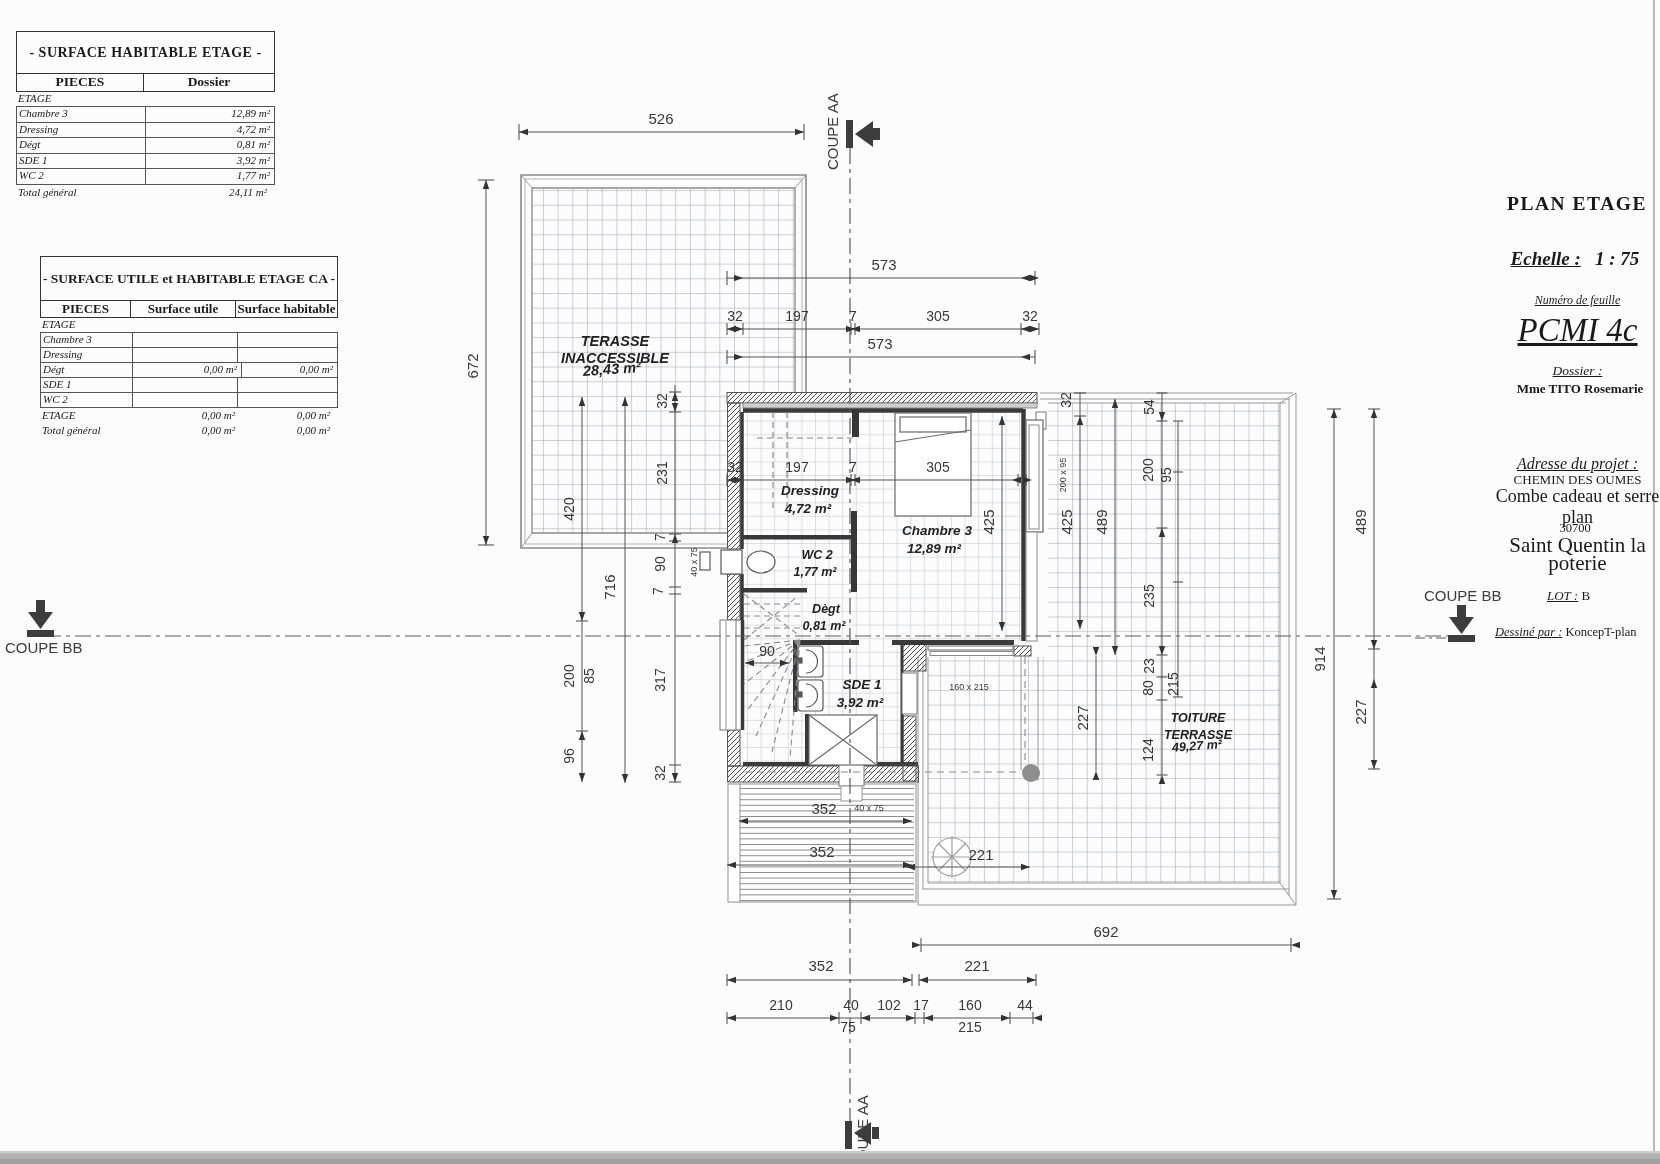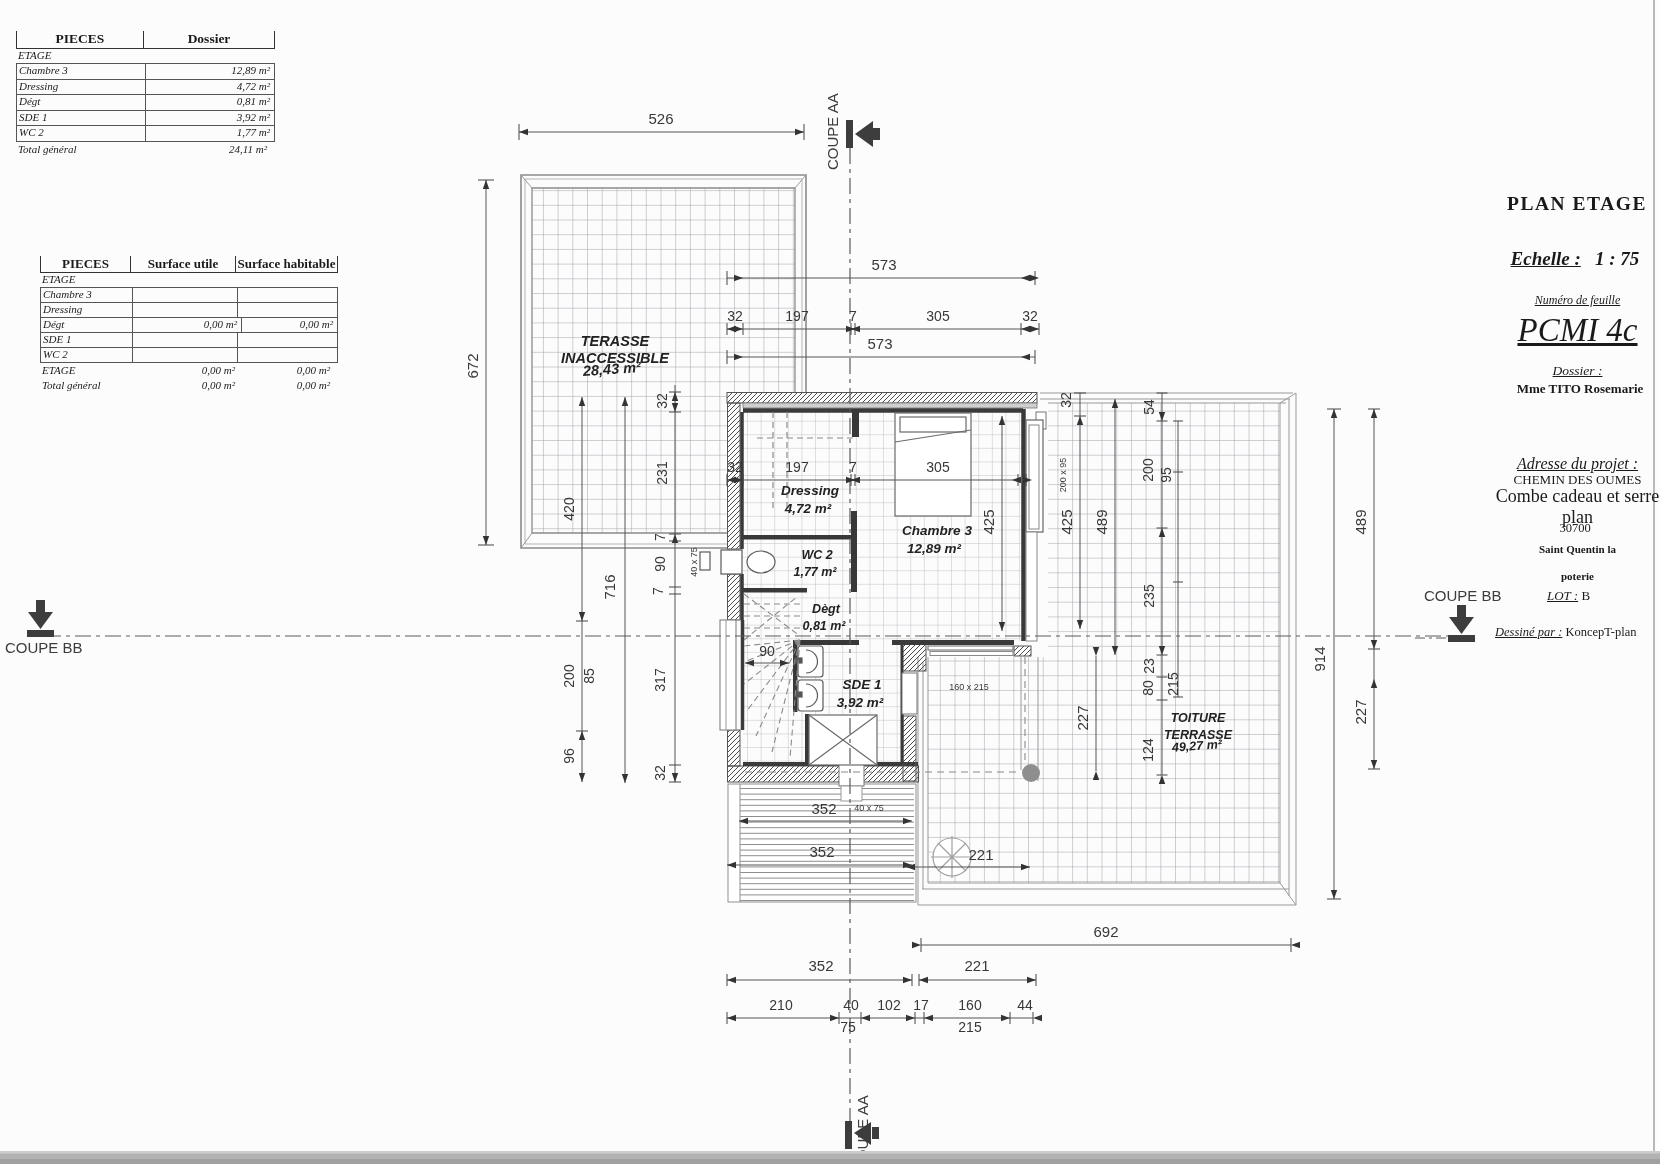--- a/index.html
+++ b/index.html
@@ -537,20 +537,21 @@
 <path d="M1415,638H1446" stroke="#5a5a5a" stroke-width="1.2" stroke-dasharray="10,4,3,4"></path>
 </g>
 
 <path d="M1654,0V1164" stroke="#b9b9b9" stroke-width="2"></path>
 
 <rect x="0" y="1152" width="1660" height="12" fill="#b2b2b2"></rect>
       <rect x="0" y="1159" width="1660" height="5" fill="#a0a0a0"></rect>
 <rect x="0" y="1151" width="1660" height="2.5" fill="#cccccc"></rect>
 </svg>
 <div class="tbl" style="left:16px;top:31px;width:259px;">
+ <div style="border:1.4px solid #333;height:41px;display:flex;align-items:center;justify-content:center;font-weight:bold;font-size:14px;letter-spacing:0.5px;">- SURFACE HABITABLE ETAGE -</div>
  <div style="border:1.4px solid #333;border-top:none;height:17px;display:flex;font-weight:bold;font-size:13.5px;">
   <div style="width:126px;border-right:1px solid #333;text-align:center;">PIECES</div>
   <div style="flex:1;text-align:center;">Dossier</div>
  </div>
  <div style="font-style:italic;font-size:11px;height:14px;padding-left:2px;">ETAGE</div>
  <div style="border:1px solid #555;font-style:italic;font-size:11px;">
   <div style="display:flex;height:14.5px;border-bottom:1px solid #555;">
           <div style="width:126px;border-right:1px solid #555;padding-left:2px;">Chambre 3</div>
           <div style="flex:1;text-align:right;padding-right:4px;">12,89 m²</div>
         </div>
@@ -571,20 +572,21 @@
           <div style="flex:1;text-align:right;padding-right:4px;">1,77 m²</div>
         </div>
  </div>
  <div style="display:flex;font-style:italic;font-size:11px;height:15px;margin-top:1px;">
         <div style="width:126px;padding-left:2px;">Total général</div>
         <div style="flex:1;text-align:right;padding-right:8px;">24,11 m²</div>
       </div>
 </div>
 
 <div class="tbl" style="left:40px;top:256px;width:298px;">
+ <div style="border:1.4px solid #333;height:43px;display:flex;align-items:center;justify-content:center;font-weight:bold;font-size:13.5px;">- SURFACE UTILE et HABITABLE ETAGE CA -</div>
  <div style="border:1.4px solid #333;border-top:none;height:16px;display:flex;font-weight:bold;font-size:13px;">
   <div style="width:89px;border-right:1px solid #333;text-align:center;">PIECES</div>
   <div style="width:104px;border-right:1px solid #333;text-align:center;">Surface utile</div>
   <div style="flex:1;text-align:center;">Surface habitable</div>
  </div>
  <div style="font-style:italic;font-size:11px;height:14px;padding-left:2px;">ETAGE</div>
  <div style="border:1px solid #555;font-style:italic;font-size:11px;">
   <div style="display:flex;height:14px;border-bottom:1px solid #555;">
           <div style="width:89px;border-right:1px solid #555;padding-left:2px;">Chambre 3</div>
           <div style="width:104px;border-right:1px solid #555;"></div>
@@ -636,19 +638,19 @@
 <div class="rp" style="left:1500px;top:381px;width:160px;font-size:13px;font-weight:bold;">Mme TITO Rosemarie</div>
 
 <div class="rp" style="left:1500px;top:455px;width:155px;font-size:16px;font-style:italic;text-decoration:underline;">Adresse du projet :</div>
 
 <div class="rp" style="left:1500px;top:472px;width:155px;font-size:13px;">CHEMIN DES OUMES</div>
 
 <div class="rp" style="left:1495px;top:486px;width:165px;font-size:18px;">Combe cadeau et serre plan</div>
 
 <div class="rp" style="left:1500px;top:521px;width:150px;font-size:12.5px;">30700</div>
 
-<div class="rp" style="left:1500px;top:536px;width:155px;font-size:11px;font-weight:bold;line-height:27px;">Saint Quentin la<br>poterie</div>
+<div class="rp" style="left:1500px;top:536px;width:155px;font-size:21px;font-weight:normal;line-height:18px;">Saint Quentin la<br>poterie</div>
 
 <div class="rp" style="left:1547px;top:588px;width:110px;font-size:13px;text-align:left;"><span style="font-style:italic;text-decoration:underline;text-align:right;">LOT :</span> B</div>
 
 <div class="rp" style="left:1495px;top:625px;width:165px;font-size:12.5px;text-align:left;"><span style="font-style:italic;text-decoration:underline;">Dessiné par :</span> KoncepT-plan</div>
 
 </div>
 
 </body></html>

